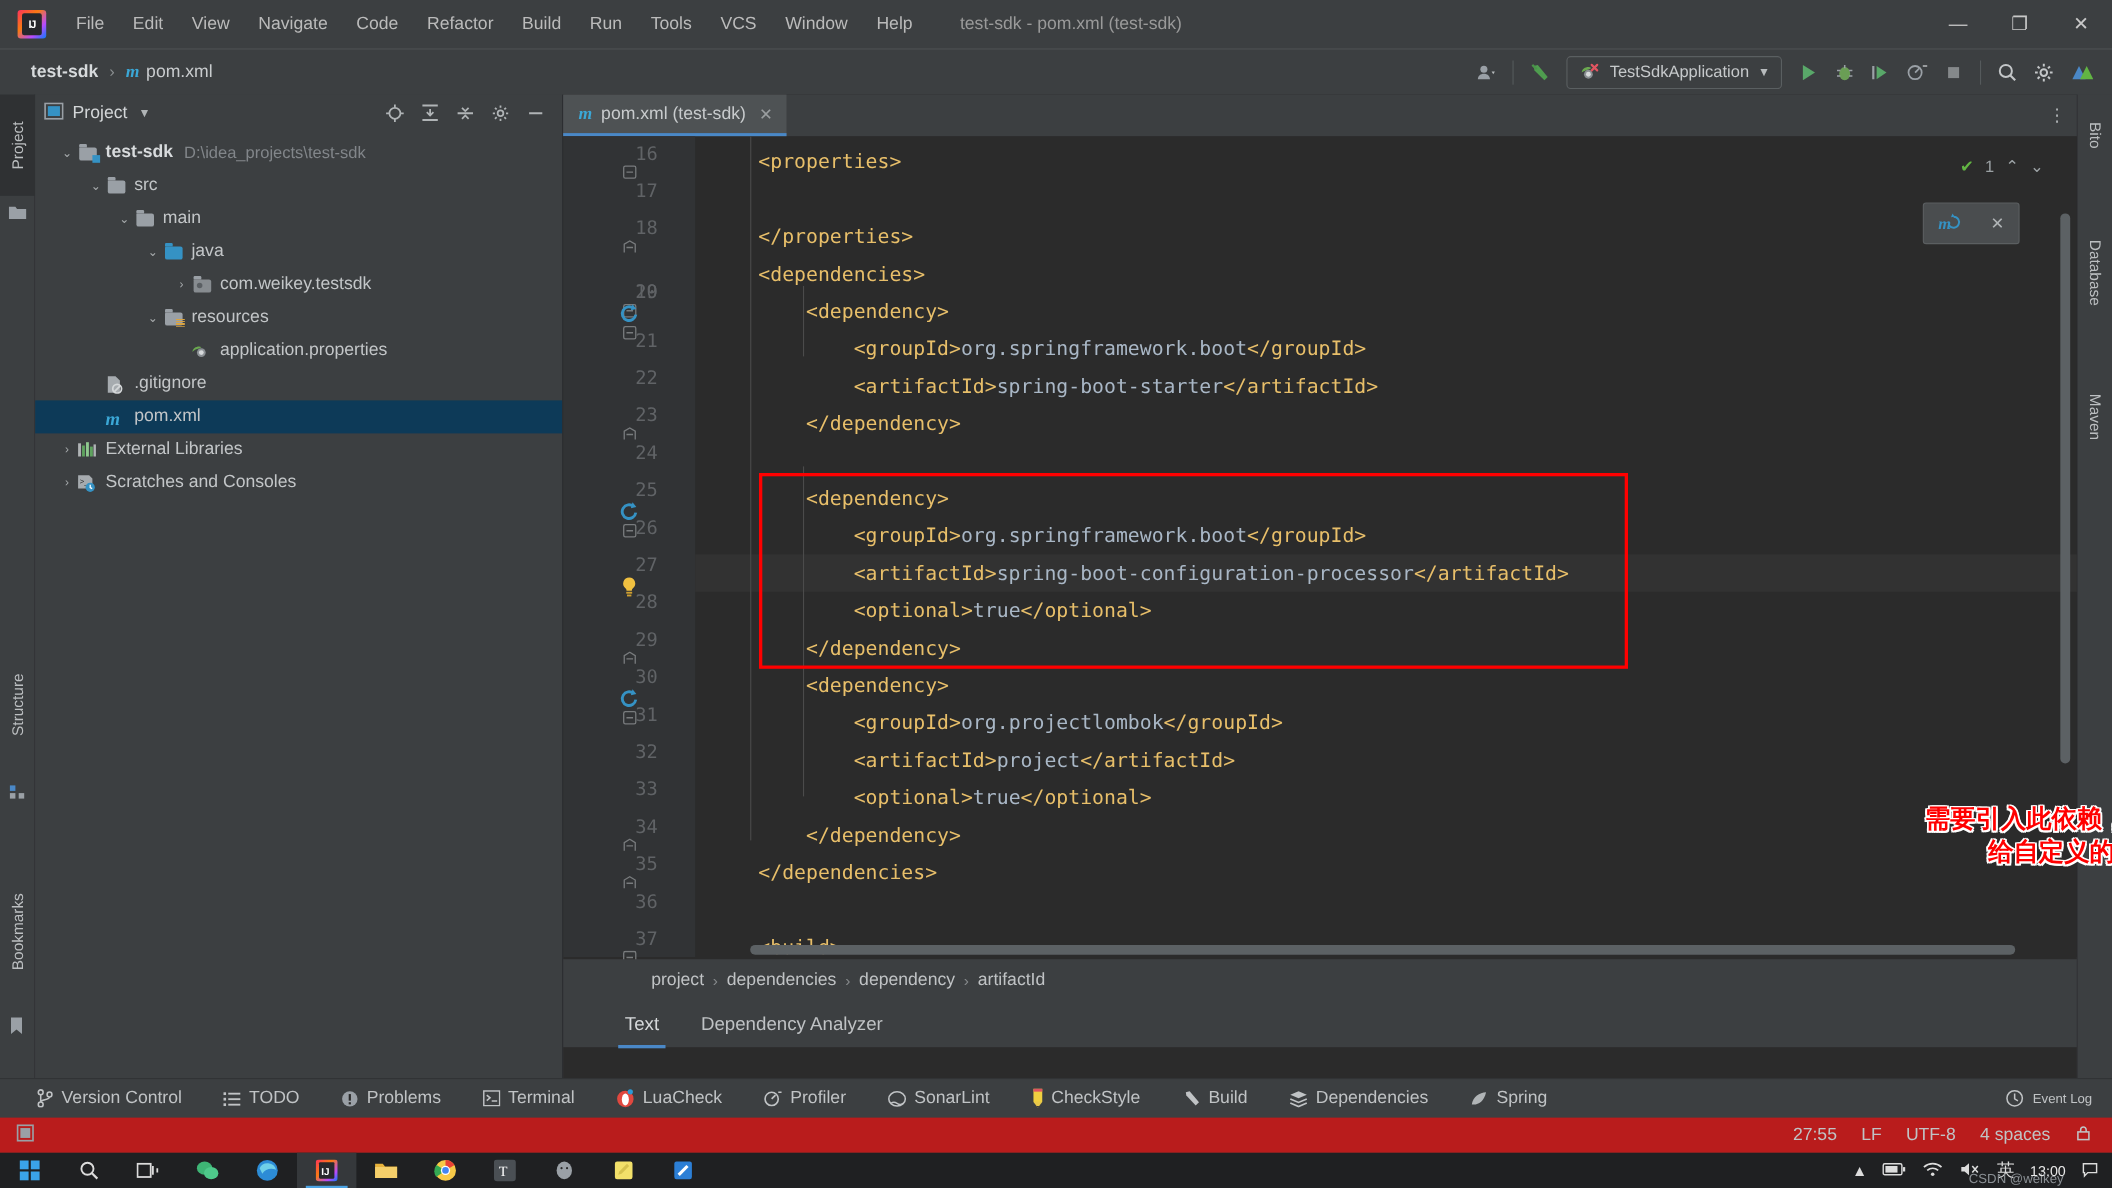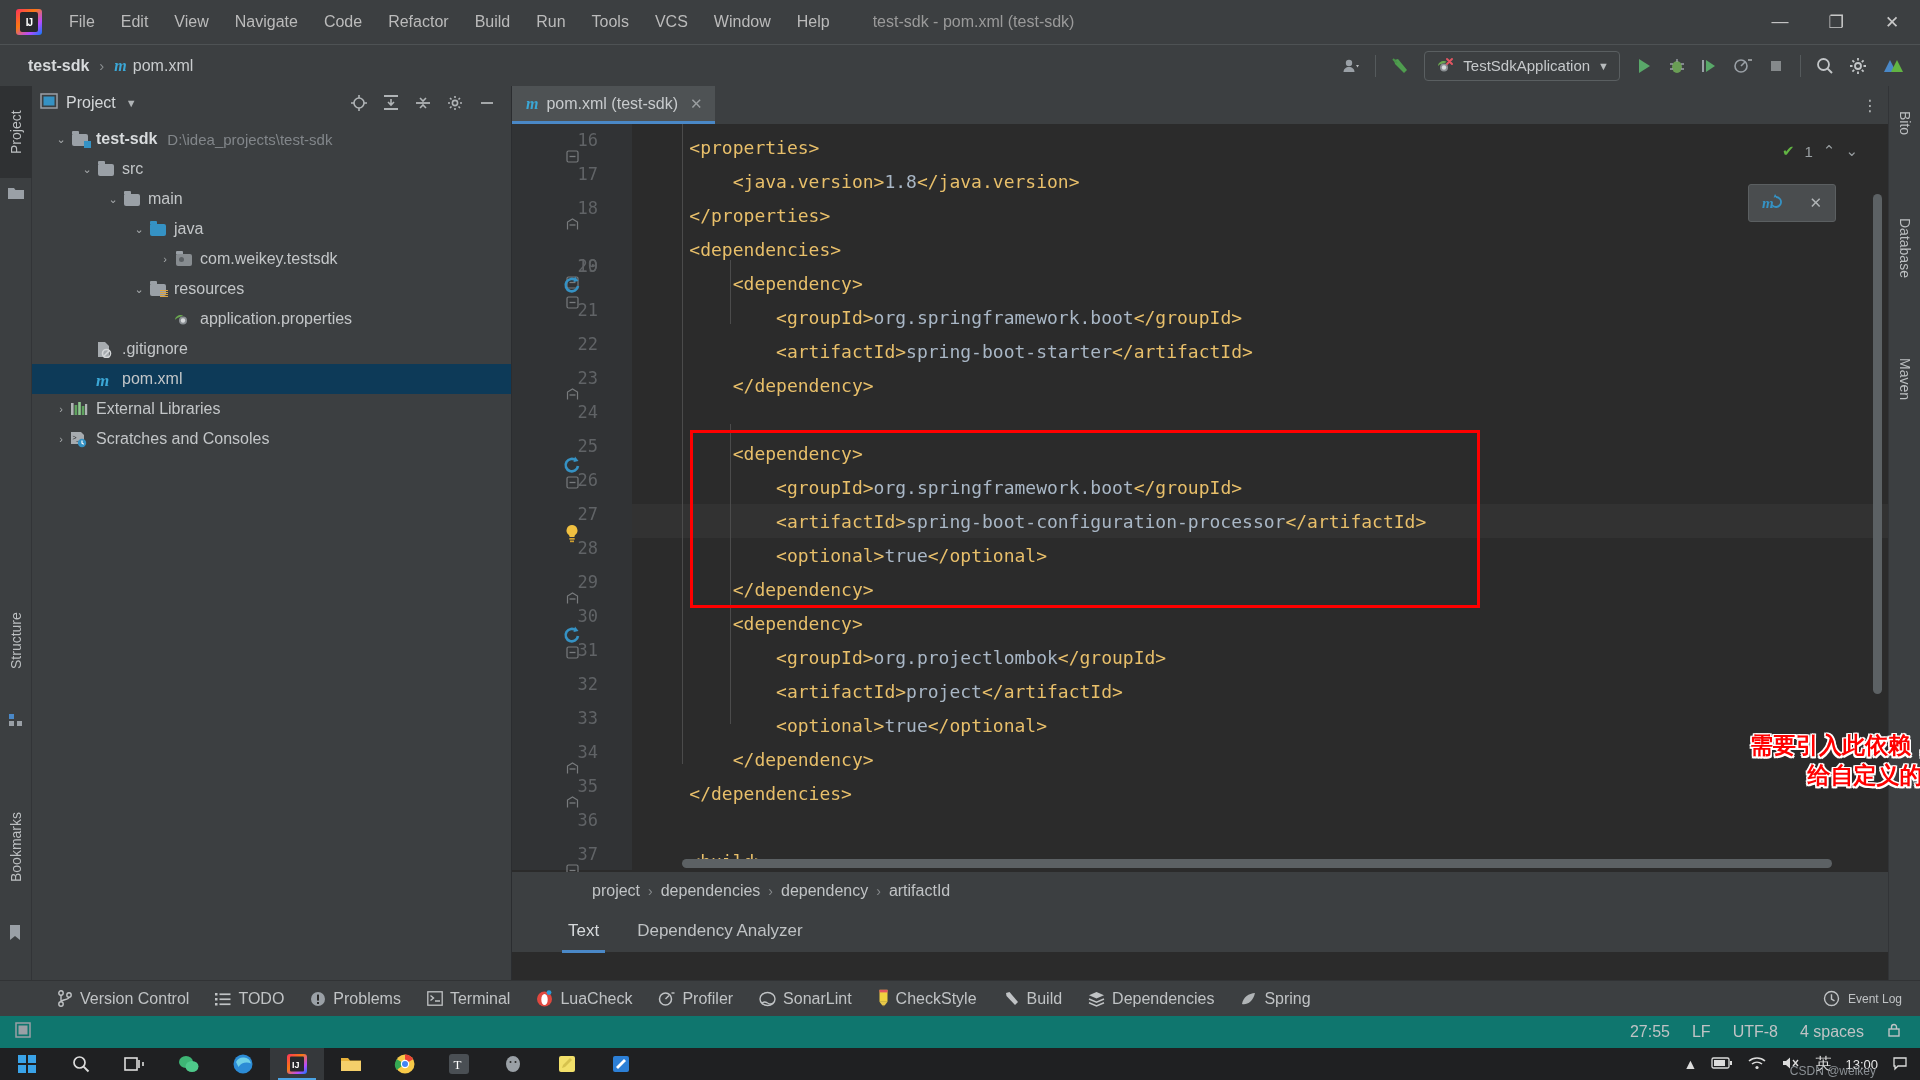--- a/index.html
+++ b/index.html
@@ -153,28 +153,28 @@
 
   .editortabs2 { position:absolute; left:0; right:0; bottom:28px; height:42px;
       background:#3c3f41; display:flex; align-items:center; padding-left:50px; gap:26px;}
   .et2 { color:#bfc2c4; font-size:17px; padding:8px 6px; position:relative; }
   .et2.active { color:#d6d9db; }
   .et2.active:after { content:""; position:absolute; left:0; right:0; bottom:-4px; height:3px; background:#4a88c7; }
 
   
   .bottombar {
     position:absolute; left:0; bottom:64px; width:1920px; height:36px; background:#3c3f41;
-    border-top:1px solid #313335; display:flex; align-items:center; gap:0px; padding-left:44px;
+    border-top:1px solid #313335; display:flex; align-items:center; gap:12px; padding-left:20px;
   }
   .bwitem { display:flex; align-items:center; gap:7px; color:#c0c3c5; font-size:16px; padding:5px 13px; }
   .bw-right { margin-left:auto; display:flex; align-items:center; gap:8px; padding-right:18px; }
 
   
   .statusbar {
-    position:absolute; left:0; bottom:32px; width:1920px; height:32px; background:#0f766e;
+    position:absolute; left:0; bottom:32px; width:1920px; height:32px; background:#b91c1c;
     display:flex; align-items:center; padding-left:14px;
   }
   .sb-right { margin-left:auto; display:flex; align-items:center; gap:22px; padding-right:18px;
               color:#c0c3c5; font-size:16px;}
 
   
   .taskbar { position:absolute; left:0; bottom:0; width:1920px; height:32px; background:#1f2022;
              display:flex; align-items:center; }
   .tb-item { width:54px; height:32px; display:flex; align-items:center; justify-content:center;
              position:relative; }
@@ -677,21 +677,20 @@
             <span class="fold-m">
               <svg width="13" height="13" viewBox="0 0 13 13">
                 <rect x="1" y="1" width="11" height="11" rx="1.5" fill="none" stroke="#787b7d" stroke-width="1.2"></rect>
                 <path d="M3.5 6.5h6" stroke="#787b7d" stroke-width="1.3"></path>
               </svg>
             </span>
           </div>
         </div>
       <div class="codelines" id="codelines">
           <div class="cline" style="top: 6px;"><span class="txt">    </span><span class="tag">&lt;properties&gt;</span></div>
-          <div class="cline" style="top: 40px;"><span class="txt">        </span><span class="tag">&lt;java.version&gt;</span><span class="txt">1.8</span><span class="tag">&lt;/java.version&gt;</span></div>
           <div class="cline" style="top: 74px;"><span class="txt">    </span><span class="tag">&lt;/properties&gt;</span></div>
           <div class="cline" style="top: 108px;"><span class="txt">    </span><span class="tag">&lt;dependencies&gt;</span></div>
           <div class="cline" style="top: 142px;"><span class="txt">        </span><span class="tag">&lt;dependency&gt;</span></div>
           <div class="cline" style="top: 176px;"><span class="txt">            </span><span class="tag">&lt;groupId&gt;</span><span class="txt">org.springframework.boot</span><span class="tag">&lt;/groupId&gt;</span></div>
           <div class="cline" style="top: 210px;"><span class="txt">            </span><span class="tag">&lt;artifactId&gt;</span><span class="txt">spring-boot-starter</span><span class="tag">&lt;/artifactId&gt;</span></div>
           <div class="cline" style="top: 244px;"><span class="txt">        </span><span class="tag">&lt;/dependency&gt;</span></div>
           <div class="cline" style="top: 278px;"></div>
           <div class="cline" style="top: 312px;"><span class="txt">        </span><span class="tag">&lt;dependency&gt;</span></div>
           <div class="cline" style="top: 346px;"><span class="txt">            </span><span class="tag">&lt;groupId&gt;</span><span class="txt">org.springframework.boot</span><span class="tag">&lt;/groupId&gt;</span></div>
           <div class="cline caret" style="top: 380px;"><span class="txt">            </span><span class="tag">&lt;artifactId&gt;</span><span class="txt">spring-boot-configuration-processor</span><span class="tag">&lt;/artifactId&gt;</span></div>

